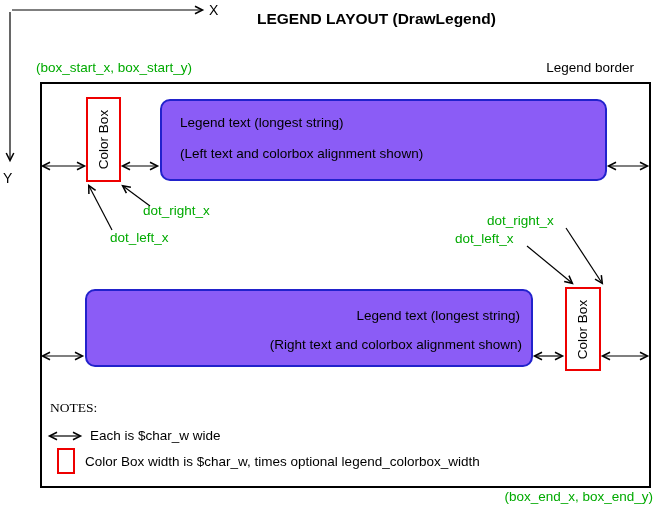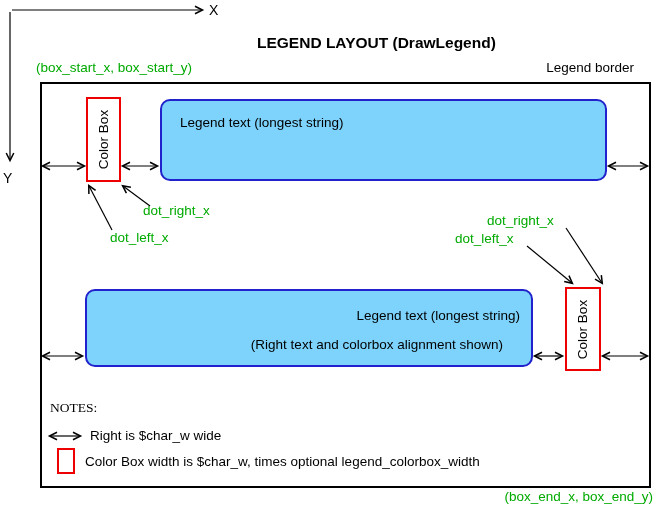--- a/index.html
+++ b/index.html
@@ -4,43 +4,43 @@
 <style>
   * { margin:0; padding:0; box-sizing:border-box; }
   html,body { background:#ffffff; }
   body { font-family:"Liberation Sans","DejaVu Sans",sans-serif; color:#000; }
   :root { --green:#00aa00; --red:#ee0000; --blue:#2222cc; }
 
   .canvas { position:relative; width:658px; height:506px; background:#fff; overflow:hidden; font-size:13.5px; }
   .abs { position:absolute; white-space:nowrap; line-height:1.15; }
   .green { color:var(--green); }
 
-  .title { left:257px; top:10px; font-weight:bold; font-size:15.5px;margin-top:24px; }
+  .title { left:257px; top:10px; font-weight:bold; font-size:15.5px; }
   .x-label { left:209px; top:2px; font-size:14px; }
   .y-label { left:3px; top:170px; font-size:14px; }
 
   .coord-start { left:36px; top:60px; }
   .coord-end   { right:5px; top:489px; }
   .border-label { right:24px; top:60px; }
 
   .border-rect { position:absolute; left:40px; top:82px; width:611px; height:406px; border:2px solid #000; }
 
   .colorbox { position:absolute; border:2px solid var(--red); display:flex; align-items:center; justify-content:center; background:#fff; }
   .colorbox span { transform:rotate(-90deg); white-space:nowrap; }
   .colorbox-left  { left:86px;  top:97px;  width:35px; height:85px; }
   .colorbox-right { left:565px; top:287px; width:36px; height:84px; }
 
-  .legendbox { position:absolute; border:2px solid var(--blue); border-radius:10px; background:#7dd3fc; }
+  .legendbox { position:absolute; border:2px solid var(--blue); border-radius:10px; background:#8b5cf6; }
   .legendbox-top    { left:160px; top:99px;  width:447px; height:82px; }
   .legendbox-bottom { left:85px;  top:289px; width:448px; height:78px; }
   .lb-line { position:absolute; white-space:nowrap; }
   .legendbox-top .l1 { left:18px; top:14px; }
   .legendbox-top .l2 { left:18px; top:45px; }
   .legendbox-bottom .l1 { right:11px; top:17px; text-align:right; }
-  .legendbox-bottom .l2 { right:28px; top:46px; text-align:right; }
+  .legendbox-bottom .l2 { right:9px; top:46px; text-align:right; }
 
   .dot-tr { left:143px; top:203px; }
   .dot-tl { left:110px; top:230px; }
   .dot-rr { left:487px; top:213px; }
   .dot-rl { left:455px; top:231px; }
 
   .notes-heading { left:50px; top:400px;font-family:Liberation Serif, serif; }
   .notes-arrow-text { left:90px; top:428px; }
   .notes-box-text { left:85px; top:454px; }
   .notes-sample-box { position:absolute; left:57px; top:448px; width:18px; height:26px; border:2px solid var(--red); background:#fff; }
@@ -87,34 +87,35 @@
   <div class="abs green coord-start">(box_start_x, box_start_y)</div>
   <div class="abs border-label">Legend border</div>
 
   <div class="border-rect"></div>
 
   <div class="colorbox colorbox-left">
     <span>Color Box</span>
   </div>
   <div class="legendbox legendbox-top">
     <div class="lb-line l1">Legend text (longest string)</div>
+    <div class="lb-line l2">(Left text and colorbox alignment shown)</div>
   </div>
   <div class="abs green dot-tr">dot_right_x</div>
   <div class="abs green dot-tl">dot_left_x</div>
 
   <div class="abs green dot-rr">dot_right_x</div>
   <div class="abs green dot-rl">dot_left_x</div>
   <div class="legendbox legendbox-bottom">
     <div class="lb-line l1">Legend text (longest string)</div>
     <div class="lb-line l2">(Right text and colorbox alignment shown)</div>
   </div>
   <div class="colorbox colorbox-right">
     <span>Color Box</span>
   </div>
 
   <div class="abs notes-heading">NOTES:</div>
-  <div class="abs notes-arrow-text">Right is $char_w wide</div>
+  <div class="abs notes-arrow-text">Each is $char_w wide</div>
   <div class="notes-sample-box"></div>
   <div class="abs green coord-end">(box_end_x, box_end_y)</div>
 
   <div class="abs notes-box-text">Color Box width is $char_w, times optional legend_colorbox_width</div>
 
 </div>
 
 </body></html>

